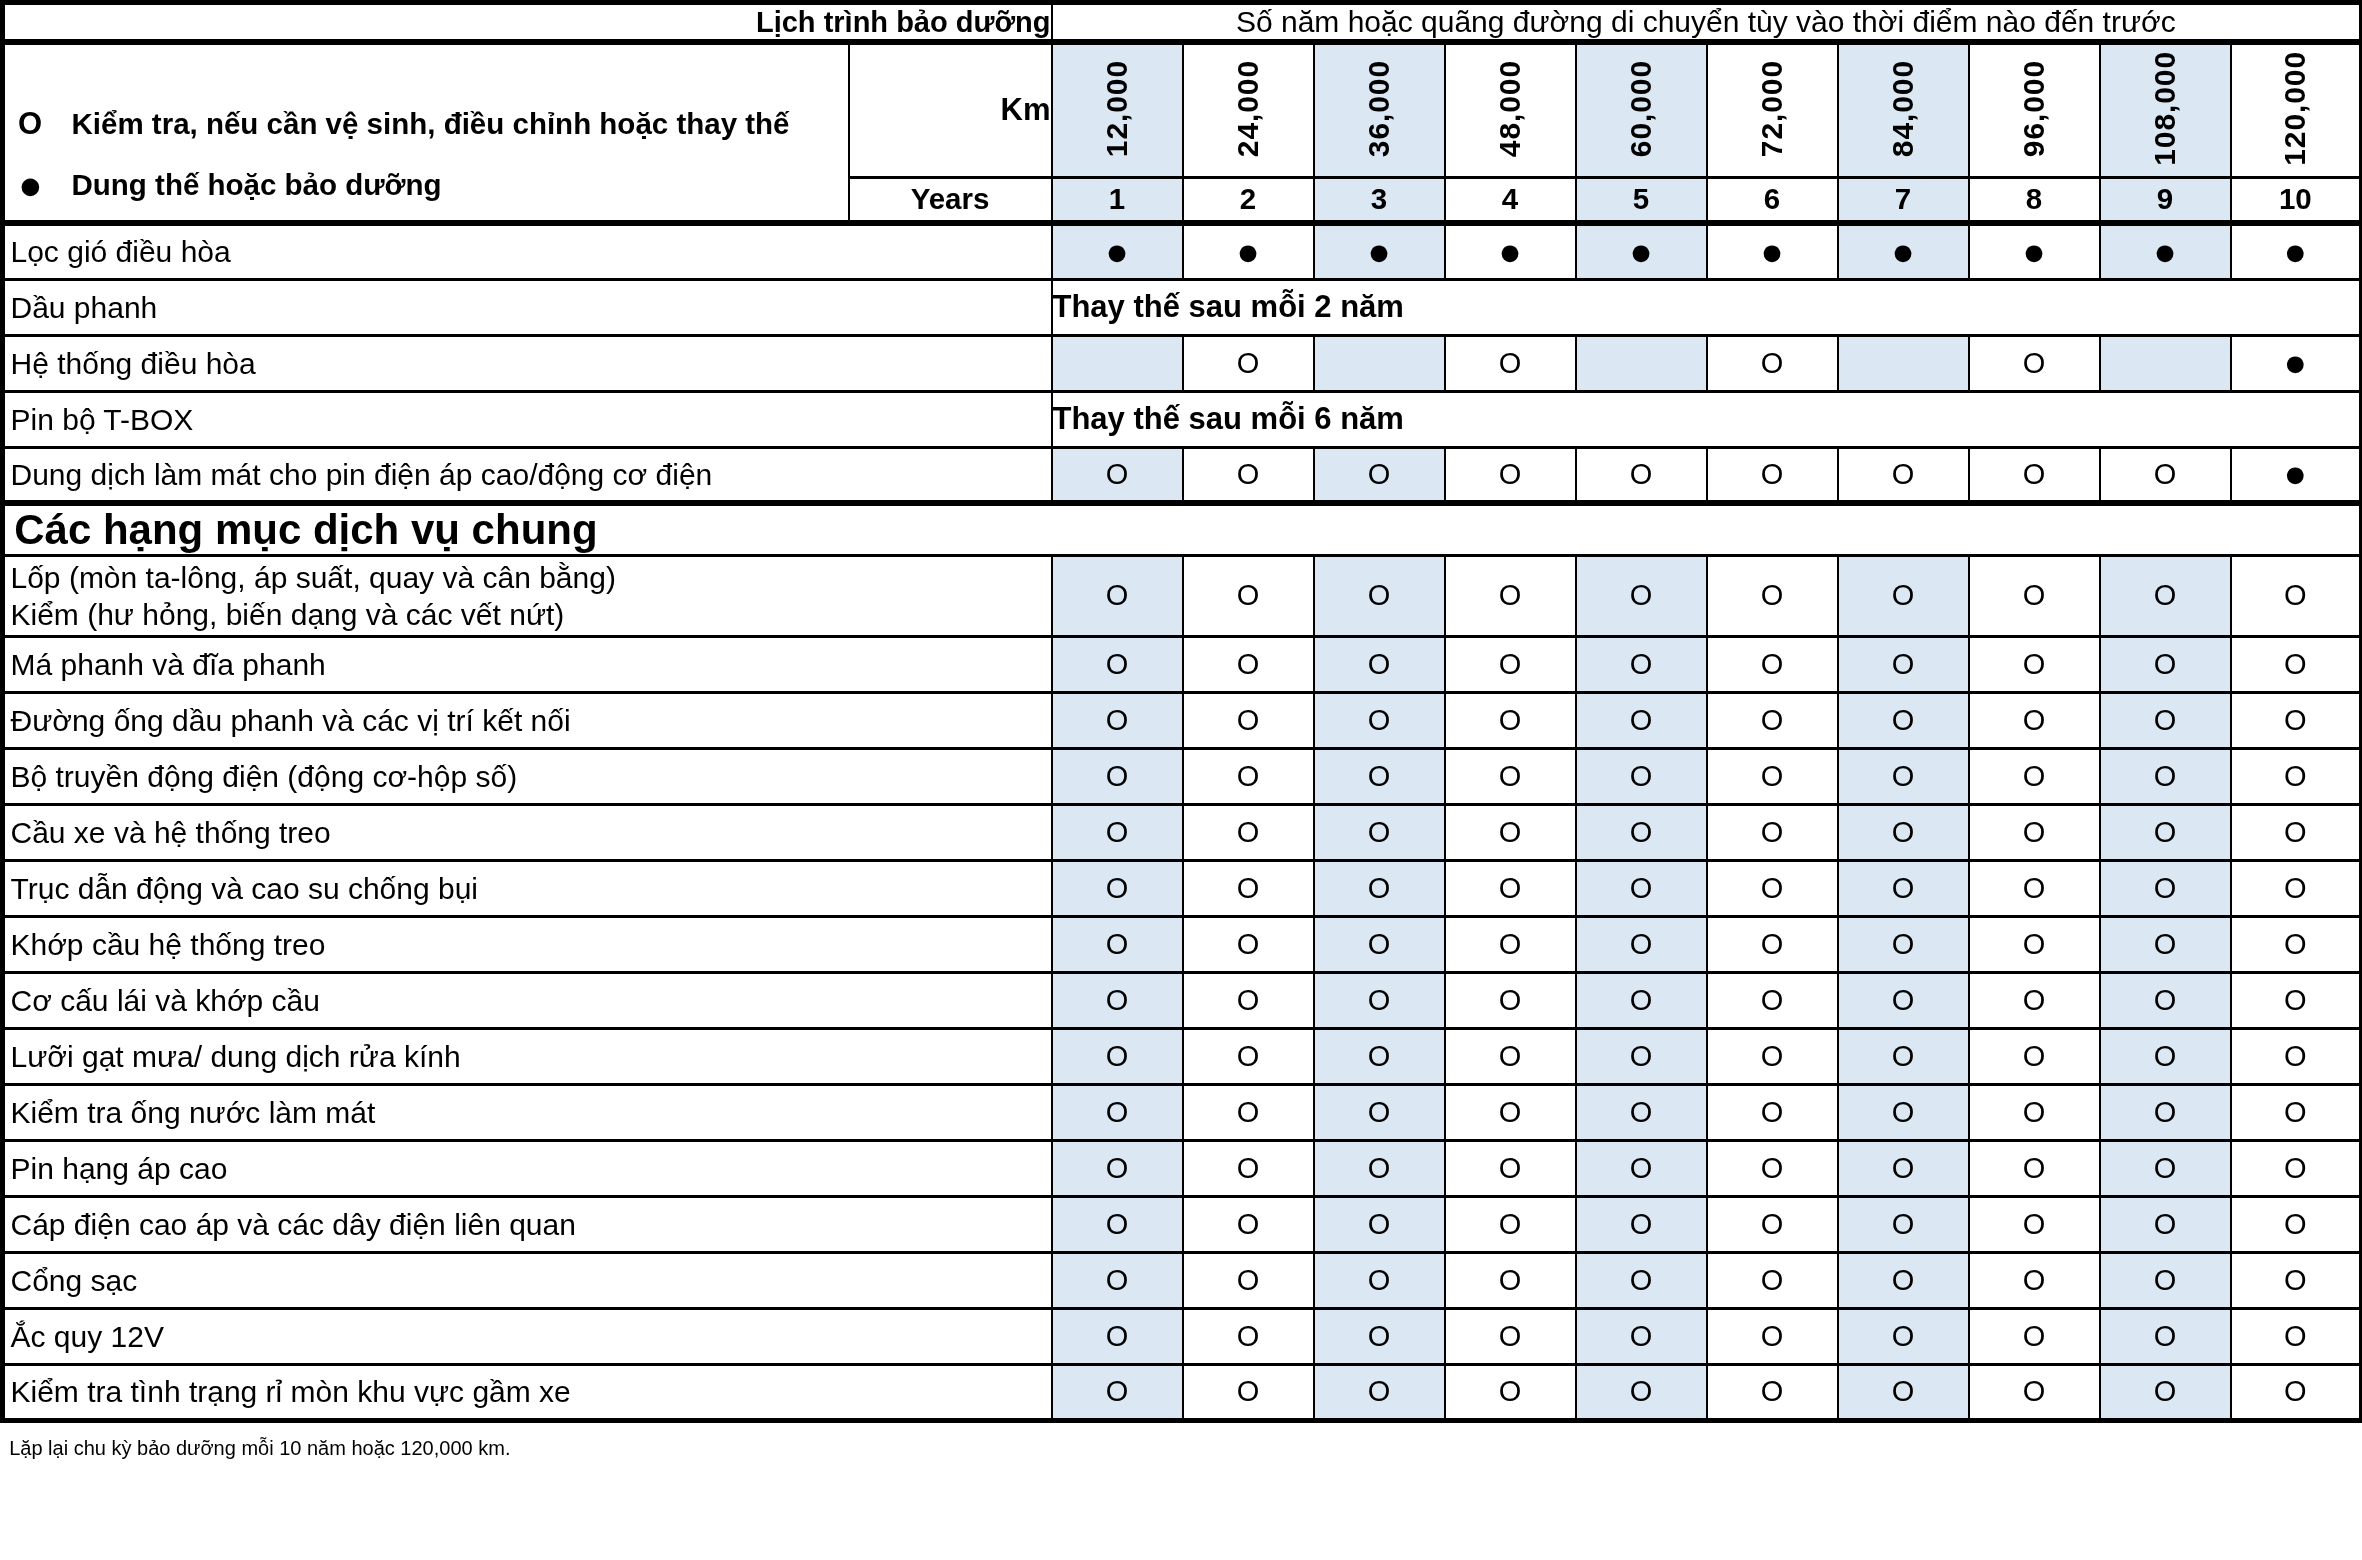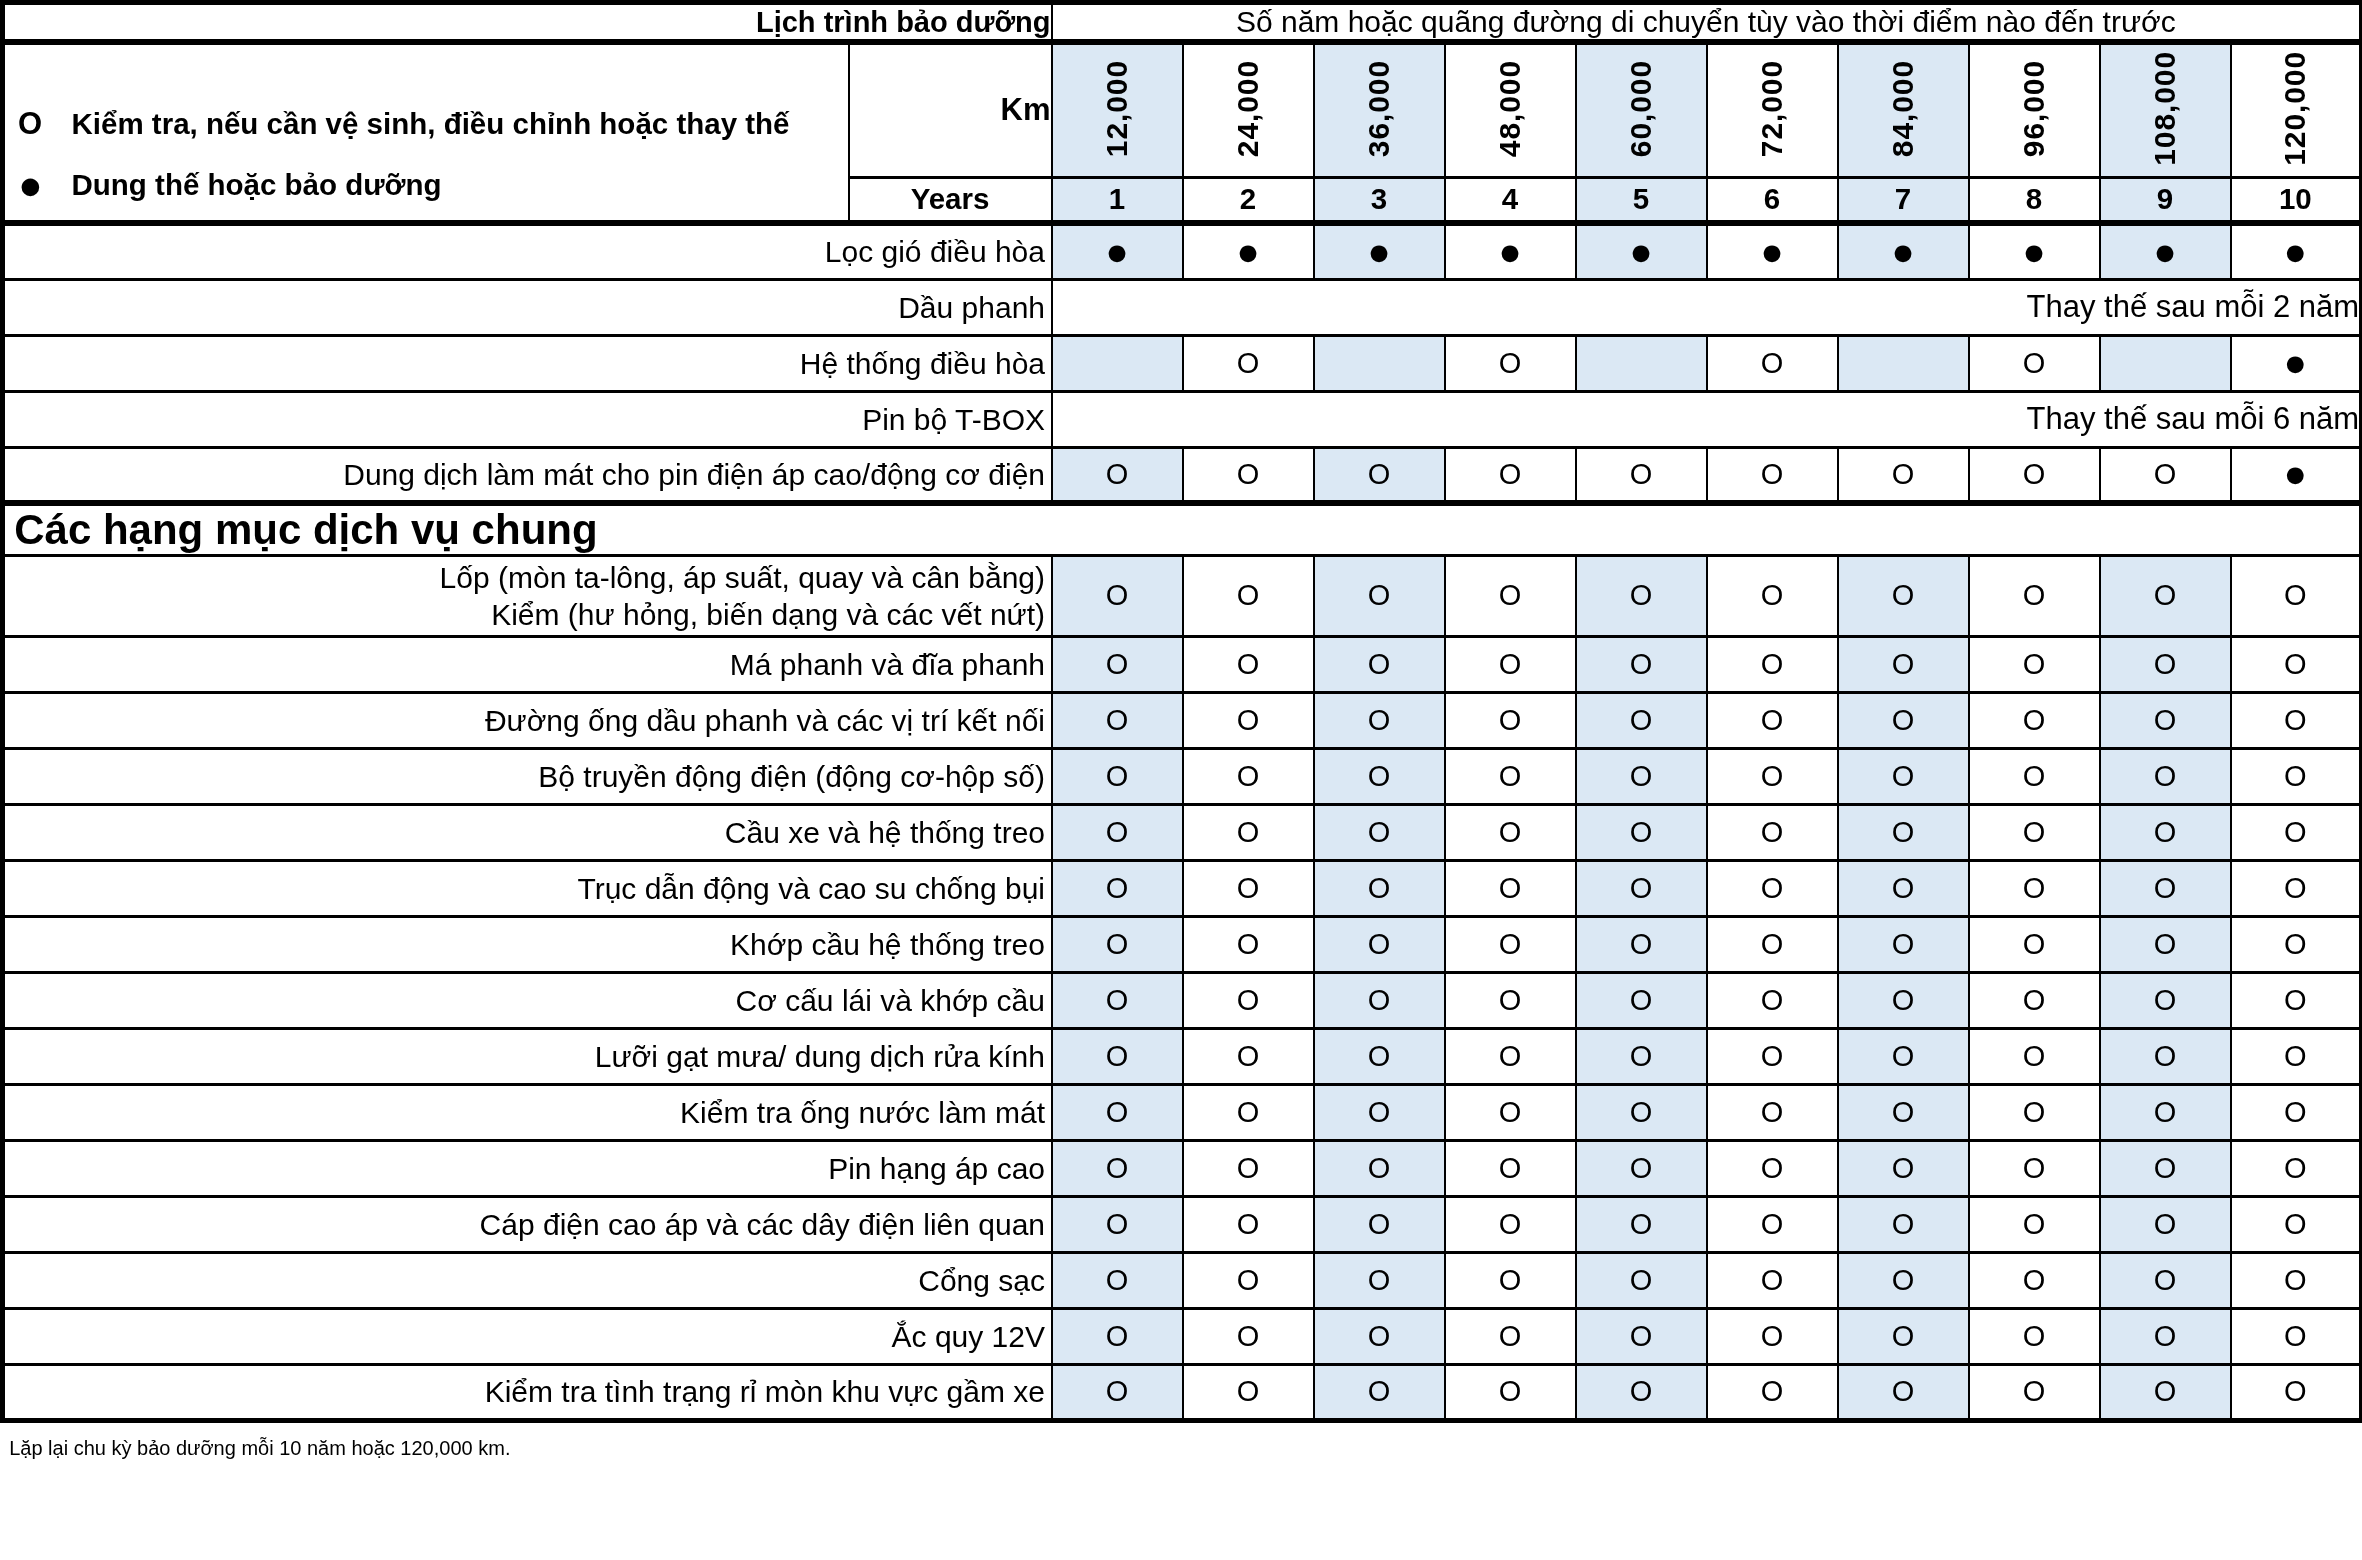--- a/index.html
+++ b/index.html
@@ -40,26 +40,26 @@
   .legend-sym-dot{font-size:41px;line-height:28px}
   .km-label-cell{font-weight:bold;font-size:31px;text-align:right}
   .km-cell{text-align:center}
   .rot{
     display:inline-block;writing-mode:vertical-rl;transform:rotate(180deg);
     font-weight:bold;font-size:30px;letter-spacing:0.9px;line-height:1;
   }
   .years-label-cell{font-weight:bold;font-size:29.5px;text-align:center;border-bottom-width:6.5px}
   .year-cell{font-weight:bold;font-size:29.5px;text-align:center;border-bottom-width:6.5px}
 
-  .lbl{font-size:30px;text-align:right;line-height:37px;padding:1.8px 5.5px}
+  .lbl{font-size:30px;text-align:left;line-height:37px;padding:1.8px 5.5px}
   .sec-cell{font-weight:bold;font-size:42px;text-align:left;padding-left:9.2px;border-top-width:6.5px}
   .mark{text-align:center}
   .mark-o{font-size:29px}
   .mark-dot{font-size:39px}
-  .span-note{font-weight:normal;font-size:31px;text-align:right}
+  .span-note{font-weight:bold;font-size:31px;text-align:left}
 
   .footer-note{font-size:20px;padding:14.8px 0 0 9.2px}
 </style>
 </head>
 <body>
 
 <table>
   <colgroup>
     <col style="width:846px">
     <col style="width:203px">

